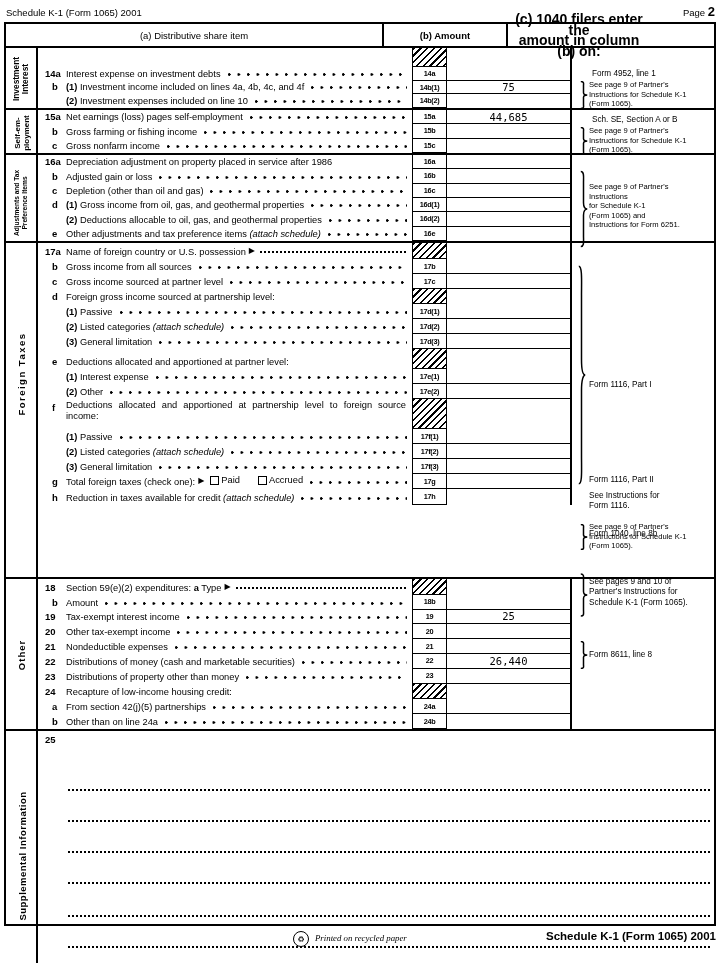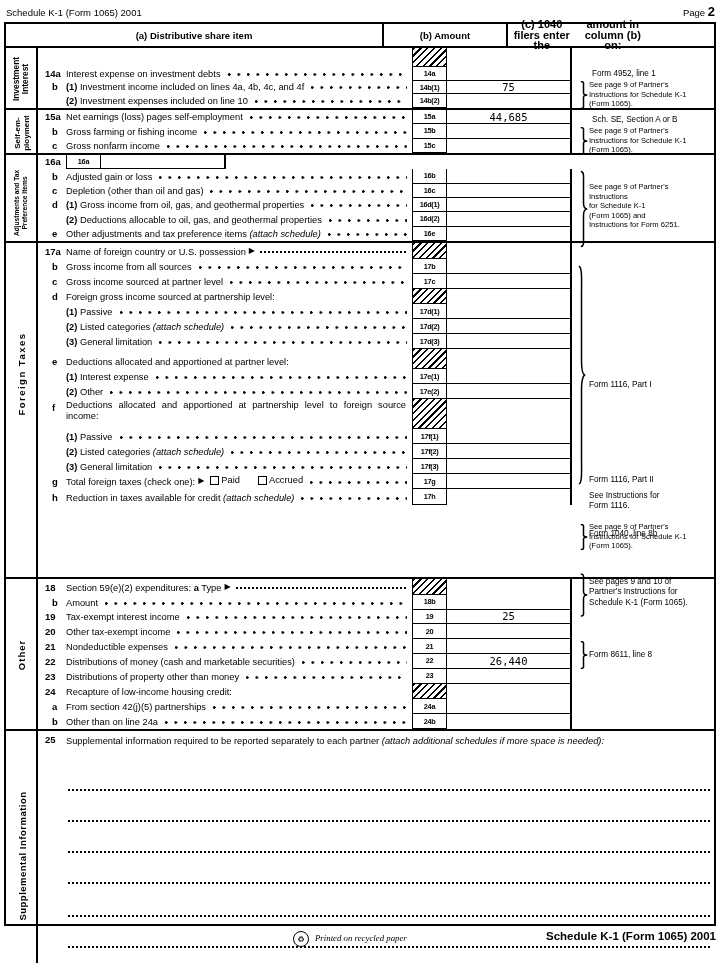--- a/index.html
+++ b/index.html
@@ -6,23 +6,23 @@
   .page{position:relative;width:721px;height:963px;background:#fff;
         font-family:"Liberation Sans",sans-serif;color:#000;overflow:hidden;}
   
   .tophdr{position:absolute;top:4px;left:6px;right:6px;display:flex;justify-content:space-between;align-items:baseline;}
   .tophdr .lt{font-size:9.5px;}
   .tophdr .rt{font-size:9.5px;margin-left:32px;}
   .tophdr .rt b{font-size:13px;font-weight:bold;}
   
   .tbl{position:absolute;left:4px;top:22px;width:712px;height:904px;border:2px solid #000;box-sizing:border-box;background:#fff;}
   .hrow{display:flex;height:24px;border-bottom:2.5px solid #000;box-sizing:border-box;}
-  .hrow .ha{width:376px;display:flex;align-items:center;justify-content:center;font-weight:bold;font-size:9.5px;}
+  .hrow .ha{width:376px;display:flex;align-items:center;justify-content:center;font-weight:normal;font-size:9.5px;}
   .hrow .hb{width:124px;border-left:2px solid #000;display:flex;align-items:center;justify-content:center;font-weight:bold;font-size:9.5px;box-sizing:border-box;}
-  .hrow .hc{width:144px;border-left:2px solid #000;display:flex;flex-direction:row;align-items:center;justify-content:center;font-weight:bold;font-size:11px;line-height:10.5px;box-sizing:border-box;text-align:center;}
+  .hrow .hc{width:144px;border-left:2px solid #000;display:flex;flex-direction:column;align-items:center;justify-content:center;font-weight:bold;font-size:14px;line-height:10.5px;box-sizing:border-box;text-align:center;}
   
   .sec{display:flex;border-bottom:2.5px solid #000;box-sizing:border-box;}
   .sec.last{border-bottom:none;}
   .seclabel{width:32px;border-right:2px solid #000;box-sizing:border-box;position:relative;overflow:visible;flex:none;}
   .seclabel .rot{position:absolute;display:flex;flex-direction:column;align-items:center;justify-content:center;transform:rotate(-90deg);font-weight:bold;text-align:center;}
   .secrows{flex:1;display:flex;flex-direction:column;position:relative;}
   
   .row{display:flex;align-items:stretch;box-sizing:border-box;}
   .pfx{width:28px;flex:none;font-weight:bold;font-size:9.5px;padding-left:7px;box-sizing:border-box;display:flex;align-items:flex-end;padding-bottom:2px;}
   .pfx.sub{padding-left:14px;}
@@ -188,20 +188,23 @@
     <div class="sec" style="height:88px">
       <div class="seclabel">
         <div class="rot" style="width:96px;height:30px;left:-33px;top:33px;font-size:6.6px;line-height:8px;">
           <span>Adjustments and Tax</span>
             <span>Preference Items</span>
         </div>
       </div>
       <div class="secrows">
         <div class="row" style="height:16px">
           <span class="pfx">16a</span>
+          <span class="desc">
+              <span class="dtxt">Depreciation adjustment on property placed in service after 1986</span>
+            </span>
           <span class="ln">16a</span>
           <span class="amt"></span>
           <span class="ccell"></span>
         </div>
         <div class="row" style="height:16px">
           <span class="pfx sub">b</span>
           <span class="desc">
               <span class="dtxt">Adjusted gain or loss</span>
               <span class="lead"></span>
             </span>
@@ -551,21 +554,20 @@
 
     <div class="sec last" style="height:249px">
       <div class="seclabel">
         <div class="rot" style="width:249px;height:30px;left:-109.5px;top:109.5px;font-size:9.5px;letter-spacing:0.5px;">
           <span>Supplemental Information</span>
         </div>
       </div>
       <div class="secrows" style="position:relative;">
         <div class="supp-desc">
           <span class="pfx" style="align-items:flex-start;padding-bottom:0">25</span>
-          <span class="desc wrap" style="font-size:9.3px;line-height:12px;padding-right:14px;"><span>Supplemental information required to be reported separately to each partner </span><i>(attach additional schedules if more space is needed):</i></span>
         </div>
         <div class="suppline" style="top:58px"></div>
         <div class="suppline" style="top:89px"></div>
         <div class="suppline" style="top:120px"></div>
         <div class="suppline" style="top:151px"></div>
         <div class="suppline" style="top:184px"></div>
         <div class="suppline" style="top:215px"></div>
       </div>
     </div>
 

